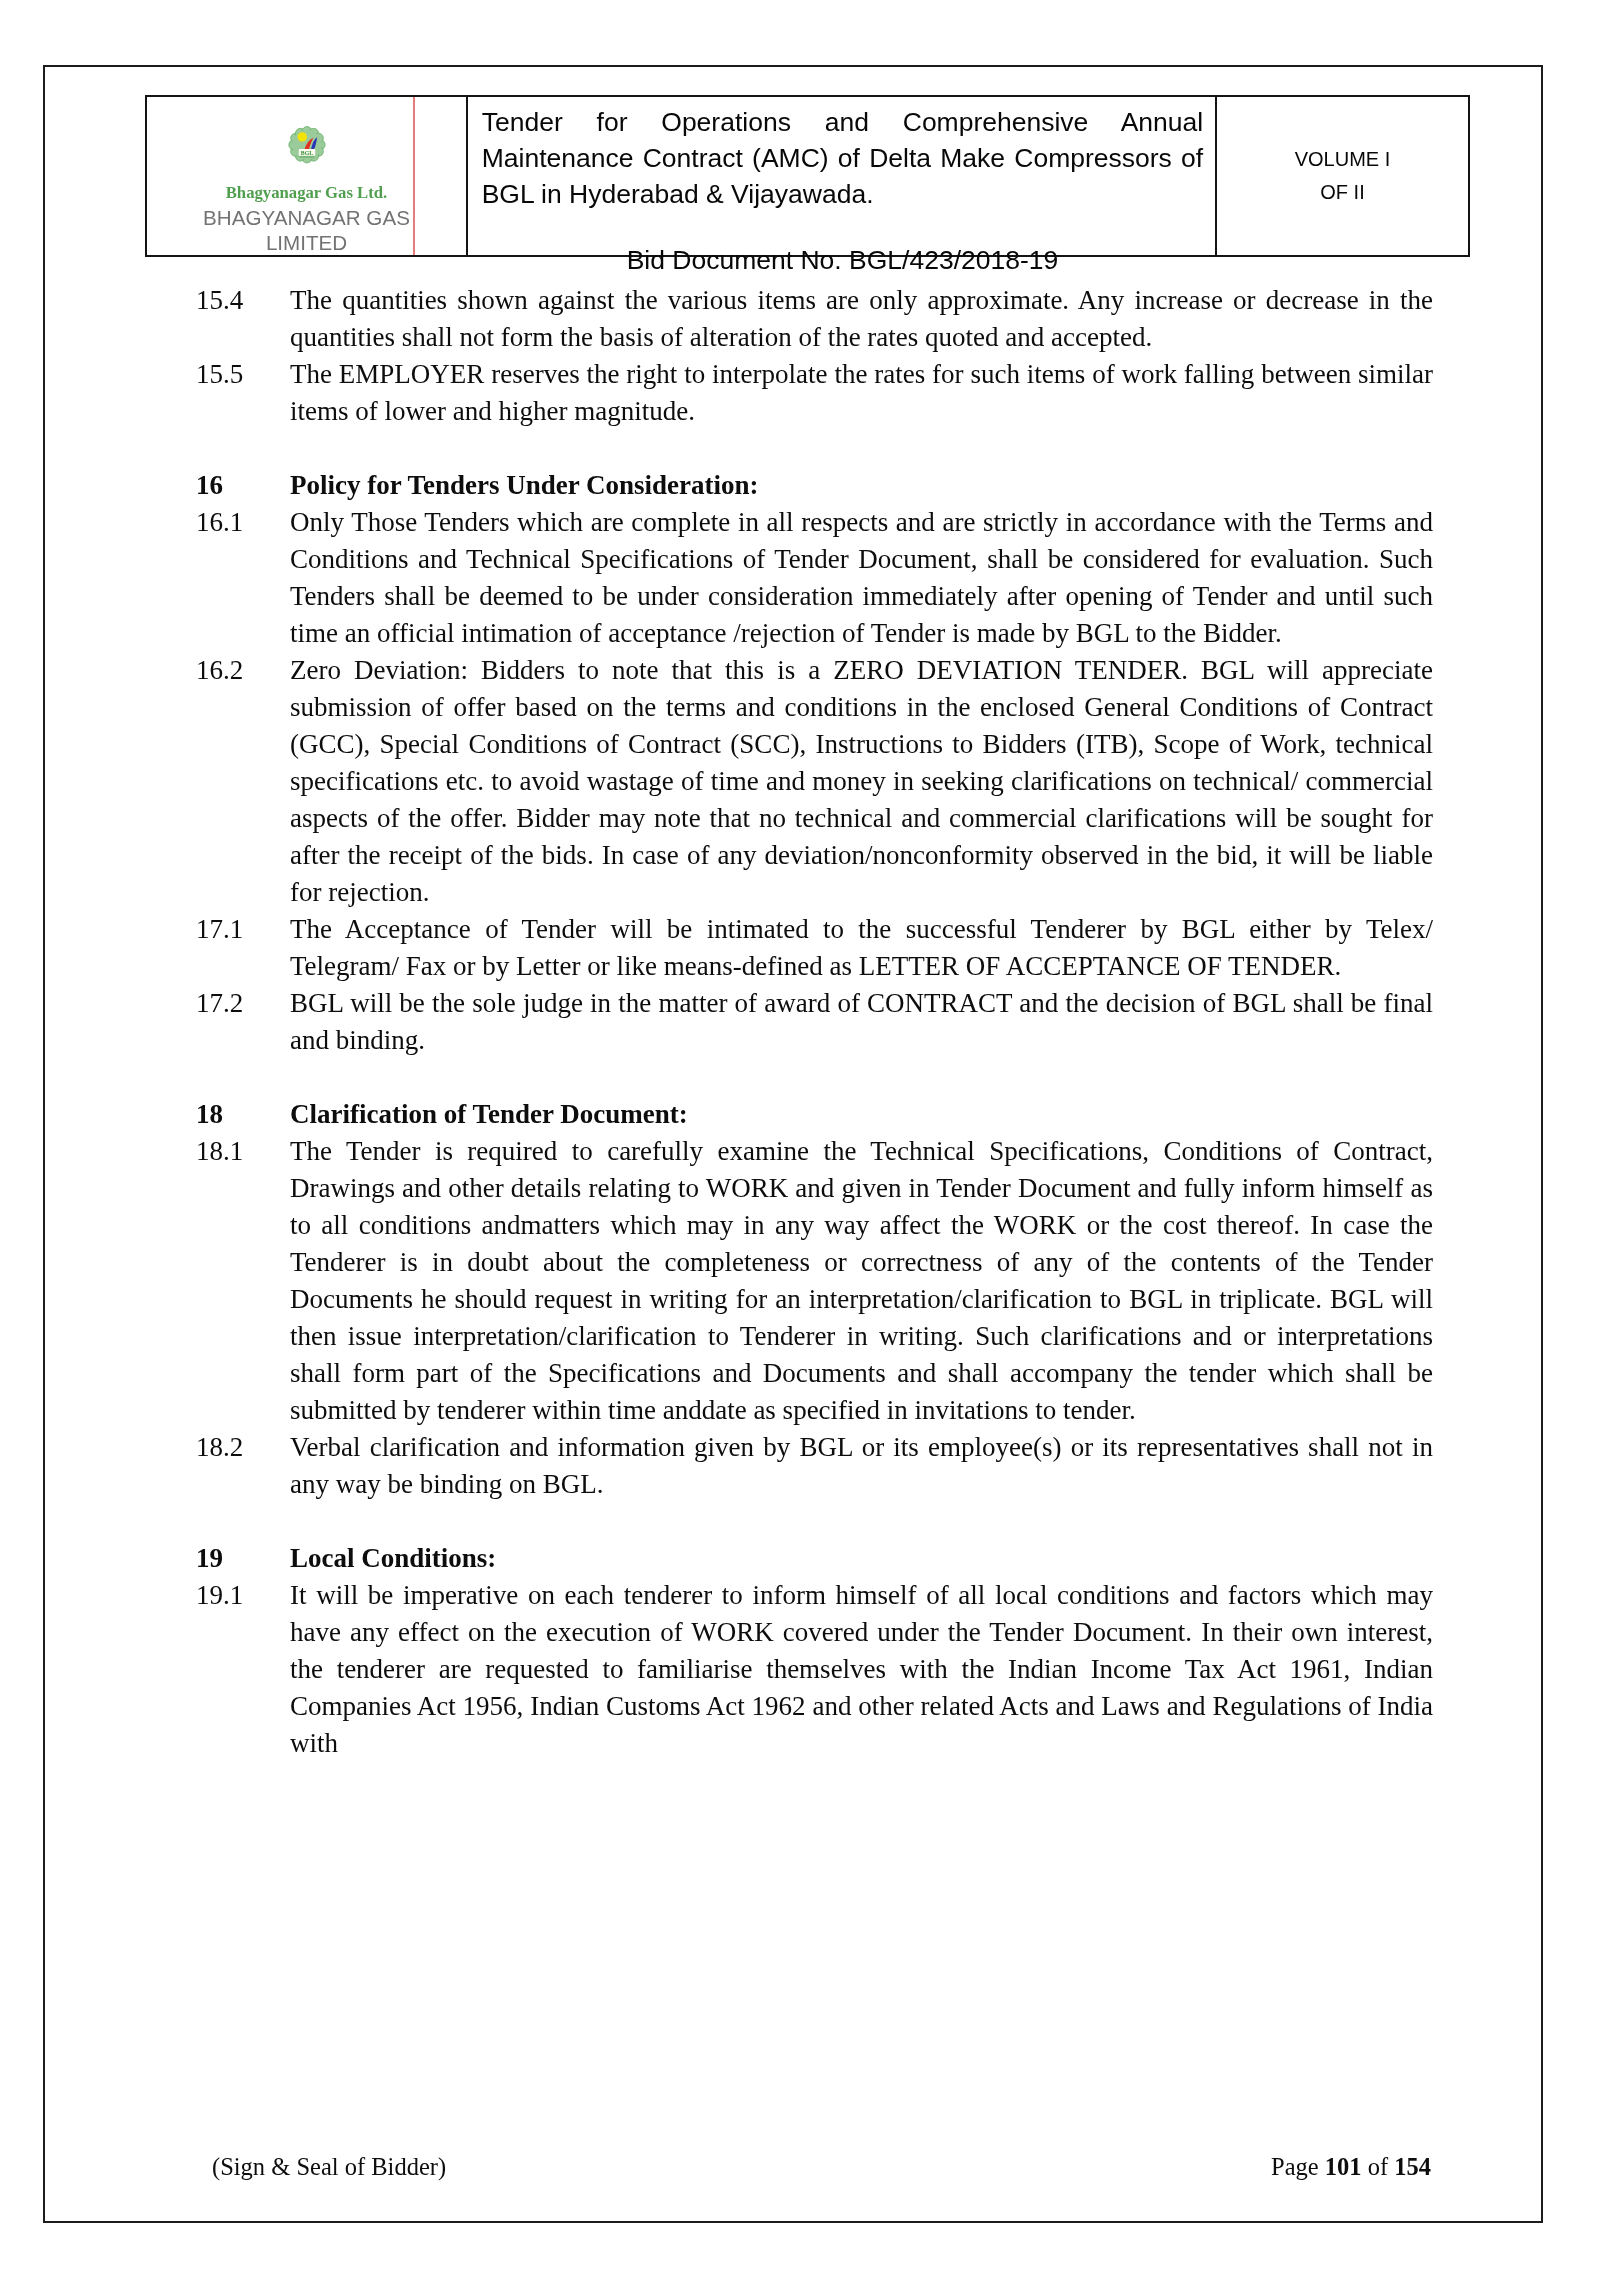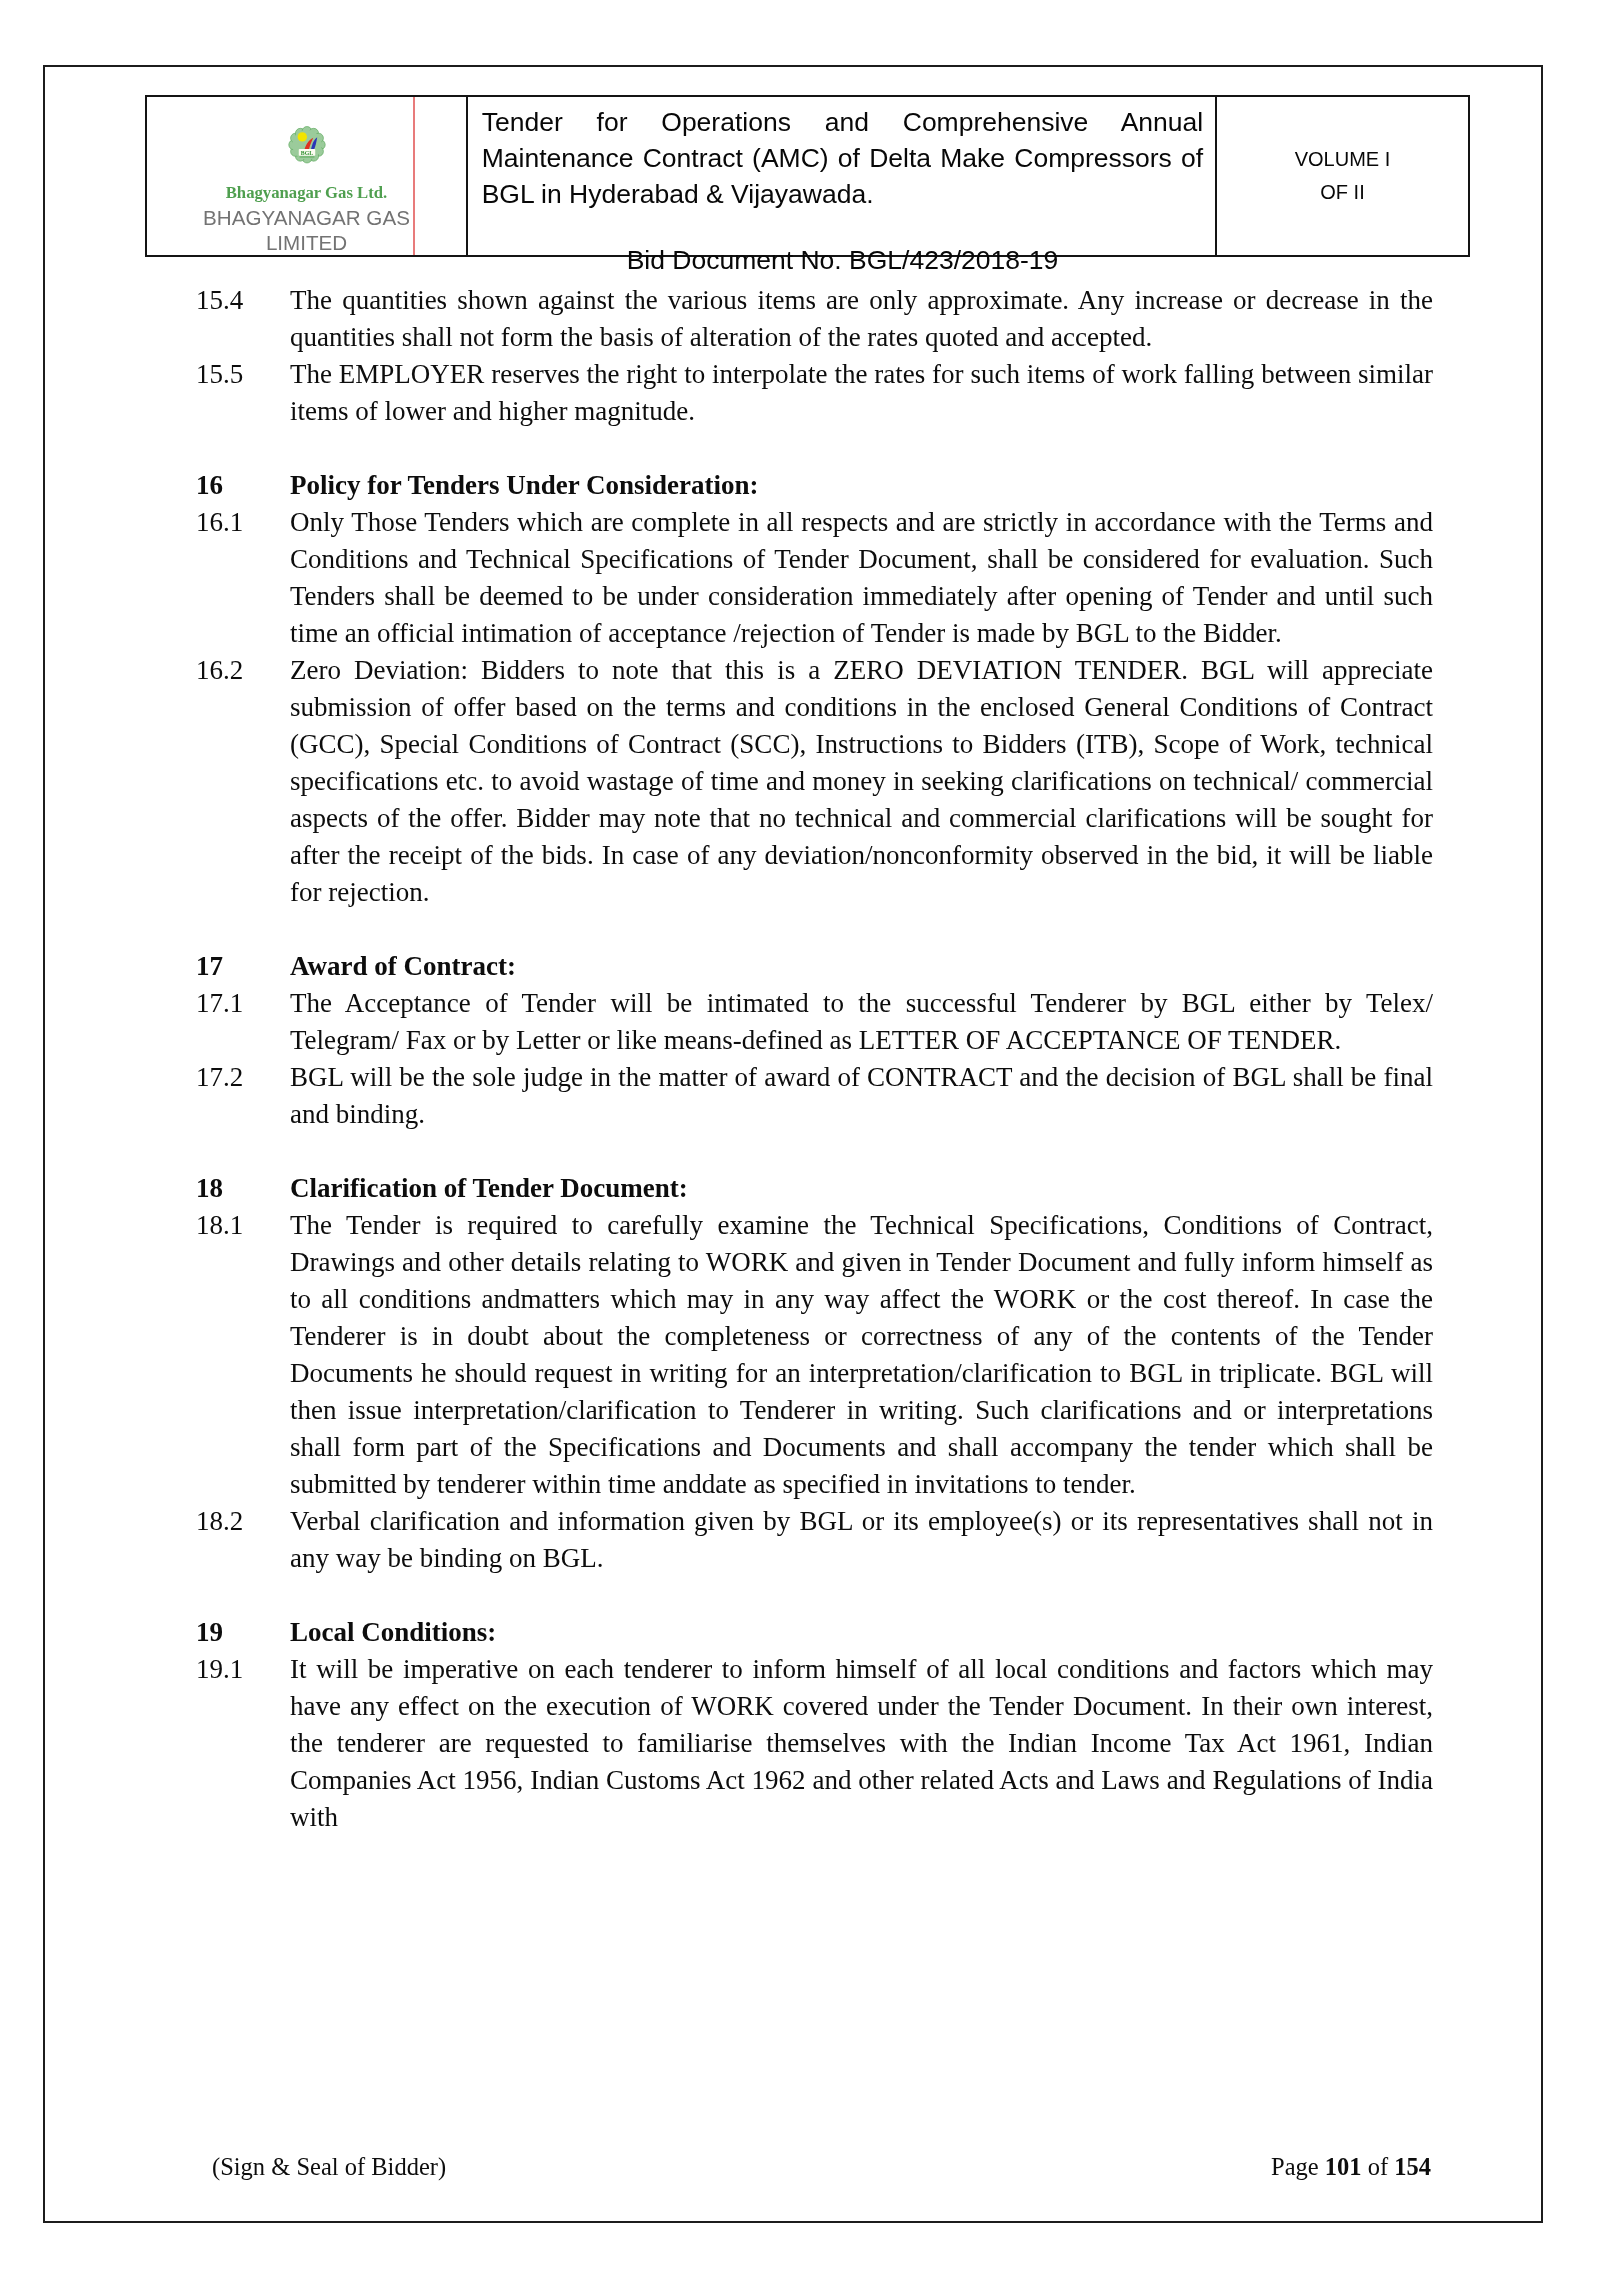--- a/index.html
+++ b/index.html
@@ -144,24 +144,20 @@
   <div class="clause">
     <div class="num">16.1</div>
     <div class="txt">Only Those Tenders which are complete in all respects and are strictly in accordance with the Terms and Conditions and Technical Specifications of Tender Document, shall be considered for evaluation. Such Tenders shall be deemed to be under consideration immediately after opening of Tender and until such time an official intimation of acceptance /rejection of Tender is made by BGL to the Bidder.</div>
   </div>
 
   <div class="clause">
     <div class="num">16.2</div>
     <div class="txt">Zero Deviation: Bidders to note that this is a ZERO DEVIATION TENDER. BGL will appreciate submission of offer based on the terms and conditions in the enclosed General Conditions of Contract (GCC), Special Conditions of Contract (SCC), Instructions to Bidders (ITB), Scope of Work, technical specifications etc. to avoid wastage of time and money in seeking clarifications on technical/ commercial aspects of the offer. Bidder may note that no technical and commercial clarifications will be sought for after the receipt of the bids. In case of any deviation/nonconformity observed in the bid, it will be liable for rejection.</div>
   </div>
 
-  <div class="clause heading">
-    <div class="num">17</div>
-    <div class="txt">Award of Contract:</div>
-  </div>
 
   <div class="clause">
     <div class="num">17.1</div>
     <div class="txt">The Acceptance of Tender will be intimated to the successful Tenderer by BGL either by Telex/ Telegram/ Fax or by Letter or like means-defined as LETTER OF ACCEPTANCE OF TENDER.</div>
   </div>
 
   <div class="clause">
     <div class="num">17.2</div>
     <div class="txt">BGL will be the sole judge in the matter of award of CONTRACT and the decision of BGL shall be final and binding.</div>
   </div>

